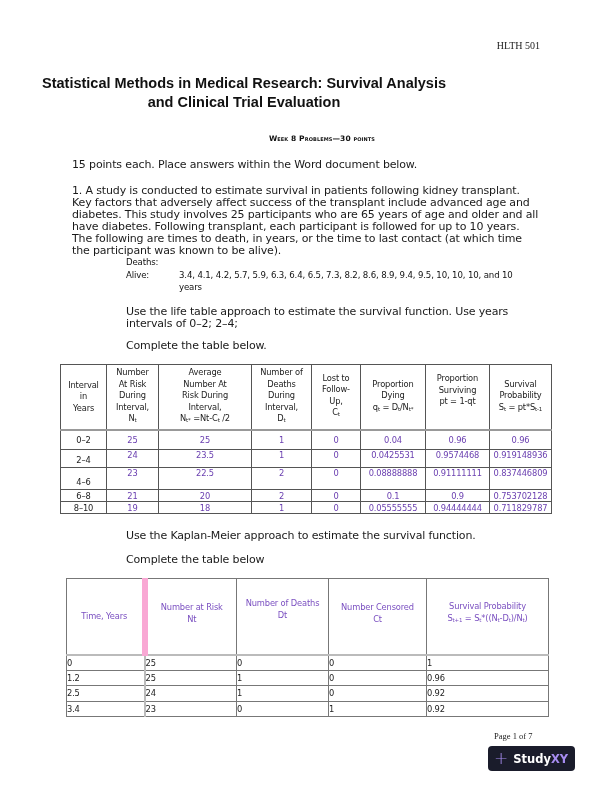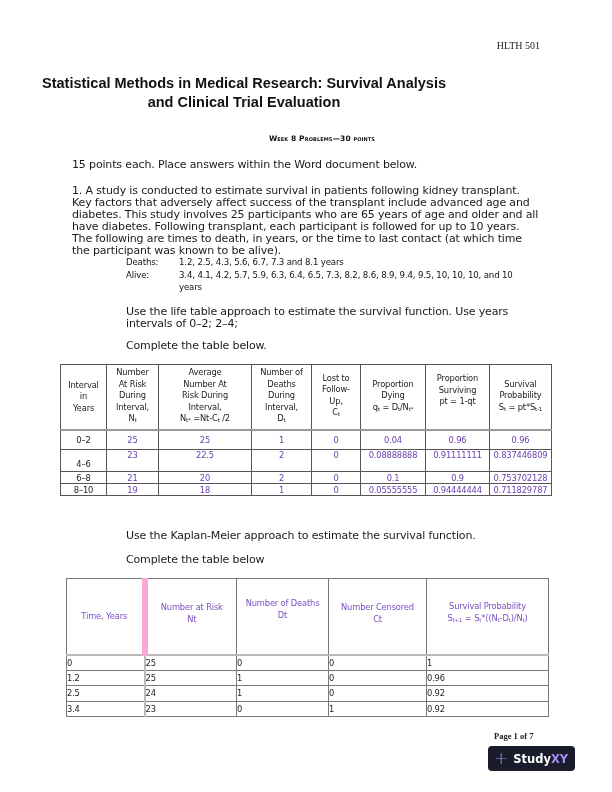--- a/index.html
+++ b/index.html
@@ -53,21 +53,21 @@
   .km-table { left: 66px; top: 578px; width: 482px; font-size: 8.3px; letter-spacing: -0.15px; }
   .km-table td, .km-table th { border: 1px solid #777; vertical-align: middle; font-weight: normal; }
   .km-table th { color: #7a4fc0; height: 76px; line-height: 12px; padding: 0 2px; }
   .km-table thead tr { border-bottom: 2px solid #bbb; }
   .km-table th.c1 { border-right: 6px solid #f9a8d4; }
   .km-table td.c1 { border-right: 2px solid #bbb; }
   .km-table td { color: #222; height: 15.5px; line-height: 10px; }
 
   .page-num {
     position: absolute; top: 731px; left: 494px;
-    font-family: "Liberation Serif", serif; font-size: 8.5px; color: #222; font-weight: bold;
+    font-family: "Liberation Serif", serif; font-size: 8.5px; color: #222;
   }
   .badge {
     position: absolute; top: 746px; left: 488px; width: 87px; height: 25px;
     background: #1a1c2b; border-radius: 4px; display: flex; align-items: center; padding-left: 6px;
   }
   .badge .plus { color: #a68cf0; font-size: 17px; line-height: 17px; font-weight: 300; margin-right: 5px; font-family: "DejaVu Sans", sans-serif; }
   .badge .brand { font-family: "DejaVu Sans", sans-serif; font-weight: bold; font-size: 11.5px; color: #fff; }
   .badge .brand .accent { color: #a68cf0; text-align: center; }
 </style>
 </head>
@@ -82,21 +82,20 @@
 
 <div class="subtitle"><span>Week 8 Problems</span><span>—</span><span>30 points</span></div>
 
 <div class="para p-points">15 points each. Place answers within the Word document below.</div>
 
 <div class="para p-q1">1. A study is conducted to estimate survival in patients following kidney transplant. Key factors that adversely affect success of the transplant include advanced age and diabetes. This study involves 25 participants who are 65 years of age and older and all have diabetes. Following transplant, each participant is followed for up to 10 years. The following are times to death, in years, or the time to last contact (at which time the participant was known to be alive).</div>
 
 <div class="data-block">
   <div class="data-row">
     <div class="data-label">Deaths:</div>
-    <div class="data-val">1.2, 2.5, 4.3, 5.6, 6.7, 7.3 and 8.1 years</div>
   </div>
   <div class="data-row">
     <div class="data-label">Alive:</div>
     <div class="data-val">3.4, 4.1, 4.2, 5.7, 5.9, 6.3, 6.4, 6.5, 7.3, 8.2, 8.6, 8.9, 9.4, 9.5, 10, 10, 10, and 10 years</div>
   </div>
 </div>
 
 <div class="para p-lifetable">Use the life table approach to estimate the survival function. Use years intervals of 0–2; 2–4;</div>
 <div class="para p-complete1">Complete the table below.</div>
 
@@ -143,20 +142,30 @@
     <tr style="height:20px;">
       <td class="first">0–2</td>
       <td>25</td>
       <td>25</td>
       <td>1</td>
       <td>0</td>
       <td>0.04</td>
       <td>0.96</td>
       <td>0.96</td>
     </tr>
+    <tr style="height:18px;">
+      <td class="first midlow">2–4</td>
+      <td class="top">24</td>
+      <td class="top">23.5</td>
+      <td class="top">1</td>
+      <td class="top">0</td>
+      <td class="top">0.0425531</td>
+      <td class="top">0.9574468</td>
+      <td class="top">0.919148936</td>
+    </tr>
     <tr style="height:22px;">
       <td class="first midlow">4–6</td>
       <td class="top">23</td>
       <td class="top">22.5</td>
       <td class="top">2</td>
       <td class="top">0</td>
       <td class="top">0.08888888</td>
       <td class="top">0.91111111</td>
       <td class="top">0.837446809</td>
     </tr>

